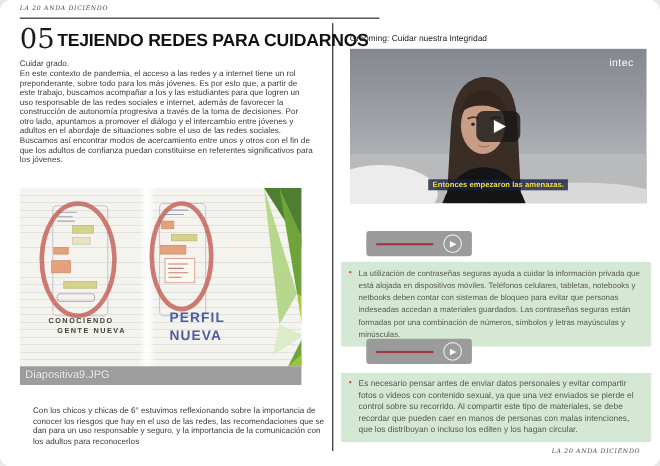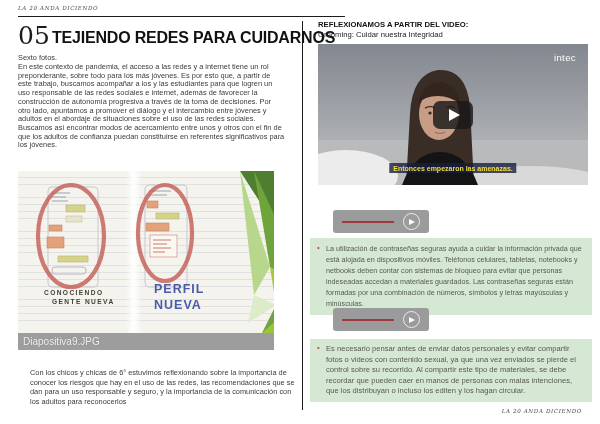--- a/index.html
+++ b/index.html
@@ -1,17 +1,17 @@
 <!DOCTYPE html>
 <html><head>
 <meta charset="utf-8">
 <style>
   html,body{margin:0;padding:0;background:#e8e8e8;}
   .page{position:relative;width:600px;height:424px;background:#ffffff;overflow:hidden;
-        font-family:"Liberation Sans", sans-serif;color:#2b2b2b;}
+        font-family:"Liberation Sans", sans-serif;color:#2b2b2b;border-radius:10px;}
   .abs{position:absolute;}
 
   
   .running{font-family:"DejaVu Serif", serif;font-style:italic;font-size:5.6px;
            letter-spacing:.6px;color:#4a4a4a;}
   .hdr-rule{background:#1b1b1b;height:1.2px;}
   .col-divider{background:#1b1b1b;width:1.2px;}
 
   
   .lesson-num{font-family:"DejaVu Serif", serif;font-size:25px;color:#1c1c1c;}
@@ -62,21 +62,21 @@
 
 <div class="page">
 
   <div class="abs running" style="left:18px;top:5px;">LA 20 ANDA DICIENDO</div>
   <div class="abs hdr-rule" style="left:18px;top:16px;width:327px;"></div>
   <div class="abs col-divider" style="left:302px;top:21px;height:389px;"></div>
 
   <div class="abs lesson-num" style="left:18px;top:21px;">05</div>
   <h1 class="abs doc-title" style="left:52px;top:29px;">TEJIENDO REDES PARA CUIDARNOS</h1>
 
-  <p class="abs body-txt" style="left:18px;top:54px;width:265px;">Sexto fotos.</p>
+  <p class="abs body-txt" style="left:18px;top:54px;width:265px;">Cuidar grado.</p>
   <p class="abs body-txt" style="left:18px;top:63px;width:267px;">En este contexto de pandemia, el acceso a las redes y a internet tiene un rol preponderante, sobre todo para los más jóvenes. Es por esto que, a partir de este trabajo, buscamos acompañar a los y las estudiantes para que logren un uso responsable de las redes sociales e internet, además de favorecer la construcción de autonomía progresiva a través de la toma de decisiones. Por otro lado, apuntamos a promover el diálogo y el intercambio entre jóvenes y adultos en el abordaje de situaciones sobre el uso de las redes sociales. Buscamos así encontrar modos de acercamiento entre unos y otros con el fin de que los adultos de confianza puedan constituirse en referentes significativos para los jóvenes.</p>
 
   <figure class="abs slide" style="margin:0;">
     <div class="abs page-gap"></div>
 
     <svg class="abs" style="left:0;top:0;" width="272" height="162" viewBox="0 0 272 162">
 
       <rect x="30" y="16" width="50" height="100" rx="4" fill="none" stroke="#c9c6ce" stroke-width="1"></rect>
       <path d="M34 22 h18 M34 26 h14 M34 30 h16" stroke="#9aa3b0" stroke-width="1" fill="none"></path>
       <rect x="48" y="34" width="19" height="7" fill="#d5d389" stroke="#b9b276" stroke-width=".6"></rect>
@@ -116,21 +116,20 @@
       <div>NUEVA</div>
     </div>
 
     <div class="abs slide-caption-bar">
       <div class="slide-caption">Diapositiva9.JPG</div>
     </div>
   </figure>
 
   <p class="abs closing-txt" style="left:18px;top:356px;width:268px;">Con los chicos y chicas de 6° estuvimos reflexionando sobre la importancia de conocer los riesgos que hay en el uso de las redes, las recomendaciones que se dan para un uso responsable y seguro, y la importancia de la comunicación con los adultos para reconocerlos</p>
 
-  <div class="abs video-heading" style="left:318px;top:20px;">REFLEXIONAMOS A PARTIR DEL VIDEO:</div>
   <div class="abs video-sub" style="left:318px;top:30px;">Grooming: Cuidar nuestra Integridad</div>
 
   <div class="abs video">
     <svg width="270" height="141" viewBox="0 0 270 141">
       <defs>
         <linearGradient id="wall" x1="0" y1="0" x2="0" y2="1">
           <stop offset="0" stop-color="#83878f"></stop>
           <stop offset="0.6" stop-color="#a7aaae"></stop>
           <stop offset="1" stop-color="#c6c7c9"></stop>
         </linearGradient>

